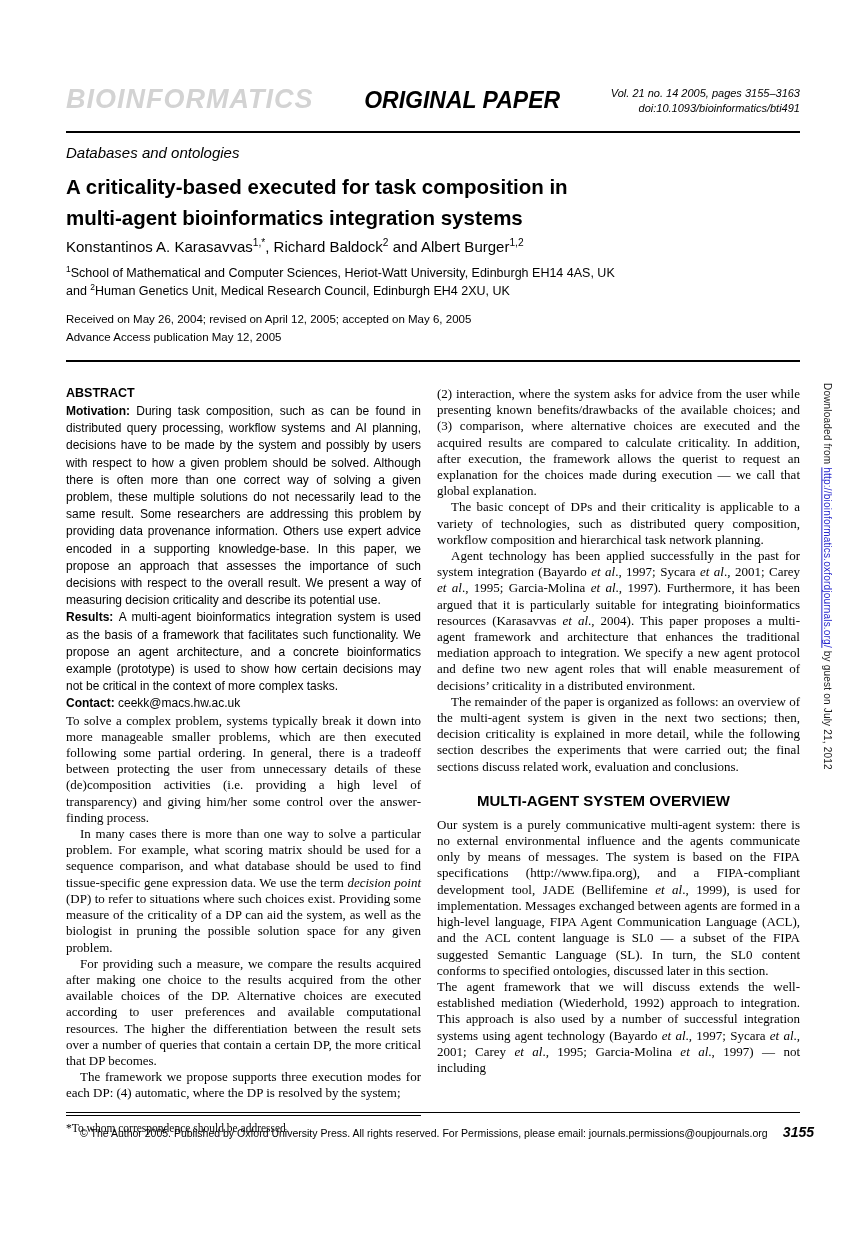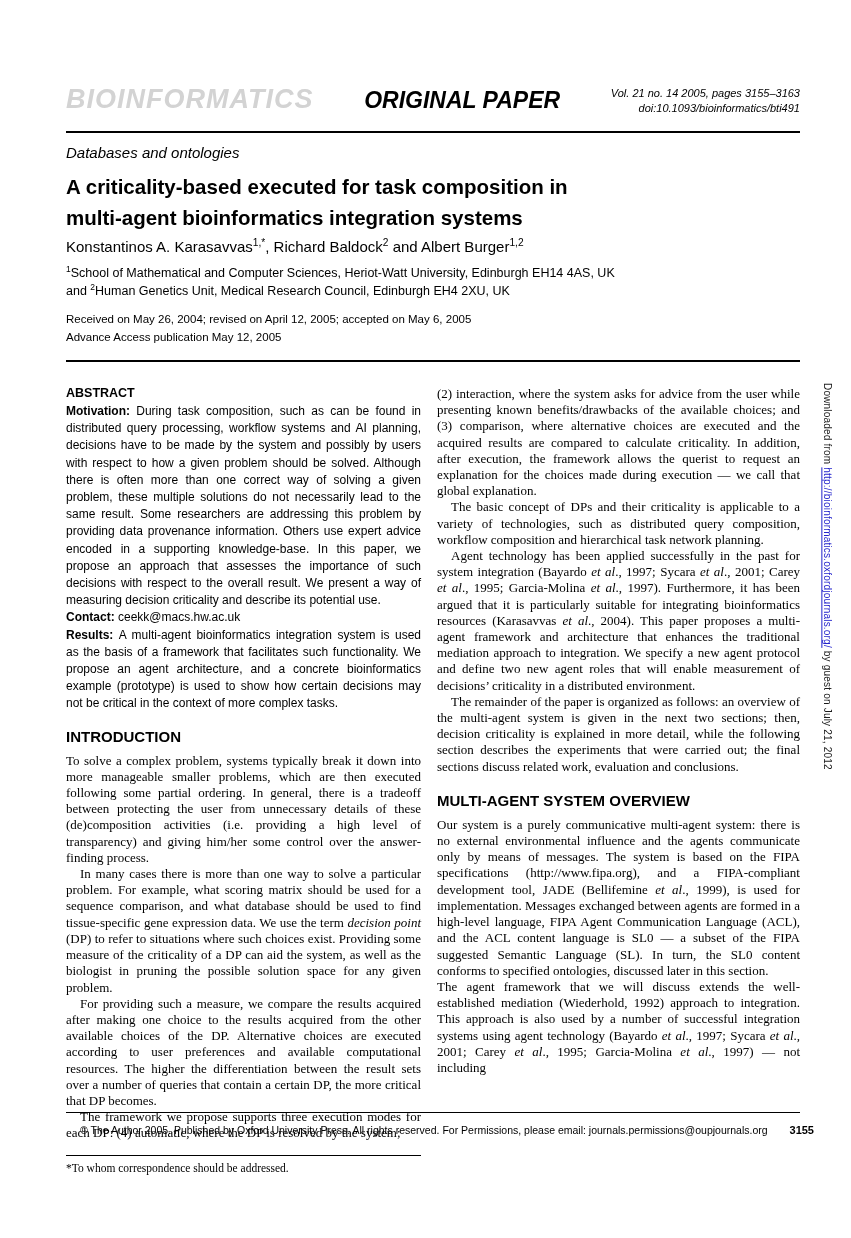--- a/index.html
+++ b/index.html
@@ -27,31 +27,31 @@
 
   
   .columns { position:absolute; left:66px; top:386px; width:734px; display:flex; gap:16px; }
   .col-left { width:355px; }
   .col-right { width:363px; }
 
   .abs-heading { font-size:12.5px; font-weight:bold; margin:0 0 3px 0; }
   .abs-para { font-size:12px; line-height:17.2px; text-align:justify; margin:0; }
 
   .sec-heading { font-size:15px; font-weight:bold; margin:15px 0 8px 0; }
-  .sec-heading.right { margin-top:17px; }
+  .sec-heading.right { margin-top:17px;margin-left:40px; }
   .serif { font-family:"Liberation Serif", serif; font-size:13px; line-height:16.2px; text-align:justify; margin:0; }
   .indent { text-indent:14px; }
   .sub-heading { font-family:"Liberation Serif", serif; font-size:13.5px; font-weight:bold; margin:12px 0 7px 0; }
 
   .footnote { margin-top:13px; border-top:1px solid #000; padding-top:6px; font-family:"Liberation Serif", serif; font-size:11.5px; text-align:left; }
 
   
   .footer-rule { position:absolute; left:66px; top:1112px; width:734px; border-top:1px solid #000; }
   .footer { position:absolute; left:80px; top:1124px; width:734px; display:flex; justify-content:space-between; align-items:baseline; font-size:10.5px; }
-  .page-num { font-weight:bold; font-size:11px; }
+  .page-num { font-weight:bold; font-size:14px;font-style:italic; }
 
   
   .sidebar { position:absolute; left:822px; top:383px; writing-mode:vertical-rl; font-size:10px; letter-spacing:0.2px; white-space:nowrap; color:#1a1a1a; }
   .sidebar .link { color:#2323cc; text-decoration:underline; cursor:pointer; }
 </style>
 </head>
 <body>
 
 <div class="page">
 
@@ -82,24 +82,23 @@
     <div>Advance Access publication May 12, 2005</div>
   </div>
 
   <div class="rule-2"></div>
 
   <div class="columns">
 
     <div class="col-left">
       <div class="abs-heading">ABSTRACT</div>
       <p class="abs-para"><span style="font-weight: bold;">Motivation: </span><span>During task composition, such as can be found in distributed query processing, workflow systems and AI planning, decisions have to be made by the system and possibly by users with respect to how a given problem should be solved. Although there is often more than one correct way of solving a given problem, these multiple solutions do not necessarily lead to the same result. Some researchers are addressing this problem by providing data provenance information. Others use expert advice encoded in a supporting knowledge-base. In this paper, we propose an approach that assesses the importance of such decisions with respect to the overall result. We present a way of measuring decision criticality and describe its potential use.</span></p>
+      <p class="abs-para"><span style="font-weight: bold;">Results: </span><span>A multi-agent bioinformatics integration system is used as the basis of a framework that facilitates such functionality. We propose an agent architecture, and a concrete bioinformatics example (prototype) is used to show how certain decisions may not be critical in the context of more complex tasks.</span></p>
       <p class="abs-para"><span style="font-weight: bold;">Contact: </span><span>ceekk@macs.hw.ac.uk</span></p>
-      <p class="abs-para"><span style="font-weight: bold;">Results: </span><span>A multi-agent bioinformatics integration system is used as the basis of a framework that facilitates such functionality. We propose an agent architecture, and a concrete bioinformatics example (prototype) is used to show how certain decisions may not be critical in the context of more complex tasks.</span></p>
 
-      <div class="sec-heading">INTRODUCTION</div>
       <p class="serif">To solve a complex problem, systems typically break it down into more manageable smaller problems, which are then executed following some partial ordering. In general, there is a tradeoff between protecting the user from unnecessary details of these (de)composition activities (i.e. providing a high level of transparency) and giving him/her some control over the answer-finding process.</p>
       <p class="serif indent"><span>In many cases there is more than one way to solve a particular problem. For example, what scoring matrix should be used for a sequence comparison, and what database should be used to find tissue-specific gene expression data. We use the term </span><span style="font-style: italic;">decision point</span><span> (DP) to refer to situations where such choices exist. Providing some measure of the criticality of a DP can aid the system, as well as the biologist in pruning the possible solution space for any given problem.</span></p>
       <p class="serif indent">For providing such a measure, we compare the results acquired after making one choice to the results acquired from the other available choices of the DP. Alternative choices are executed according to user preferences and available computational resources. The higher the differentiation between the result sets over a number of queries that contain a certain DP, the more critical that DP becomes.</p>
       <p class="serif indent">The framework we propose supports three execution modes for each DP: (4) automatic, where the DP is resolved by the system;</p>
 
       <div class="footnote">*To whom correspondence should be addressed.</div>
     </div>
 
     <div class="col-right">
       <p class="serif">(2) interaction, where the system asks for advice from the user while presenting known benefits/drawbacks of the available choices; and (3) comparison, where alternative choices are executed and the acquired results are compared to calculate criticality. In addition, after execution, the framework allows the querist to request an explanation for the choices made during execution — we call that global explanation.</p>

